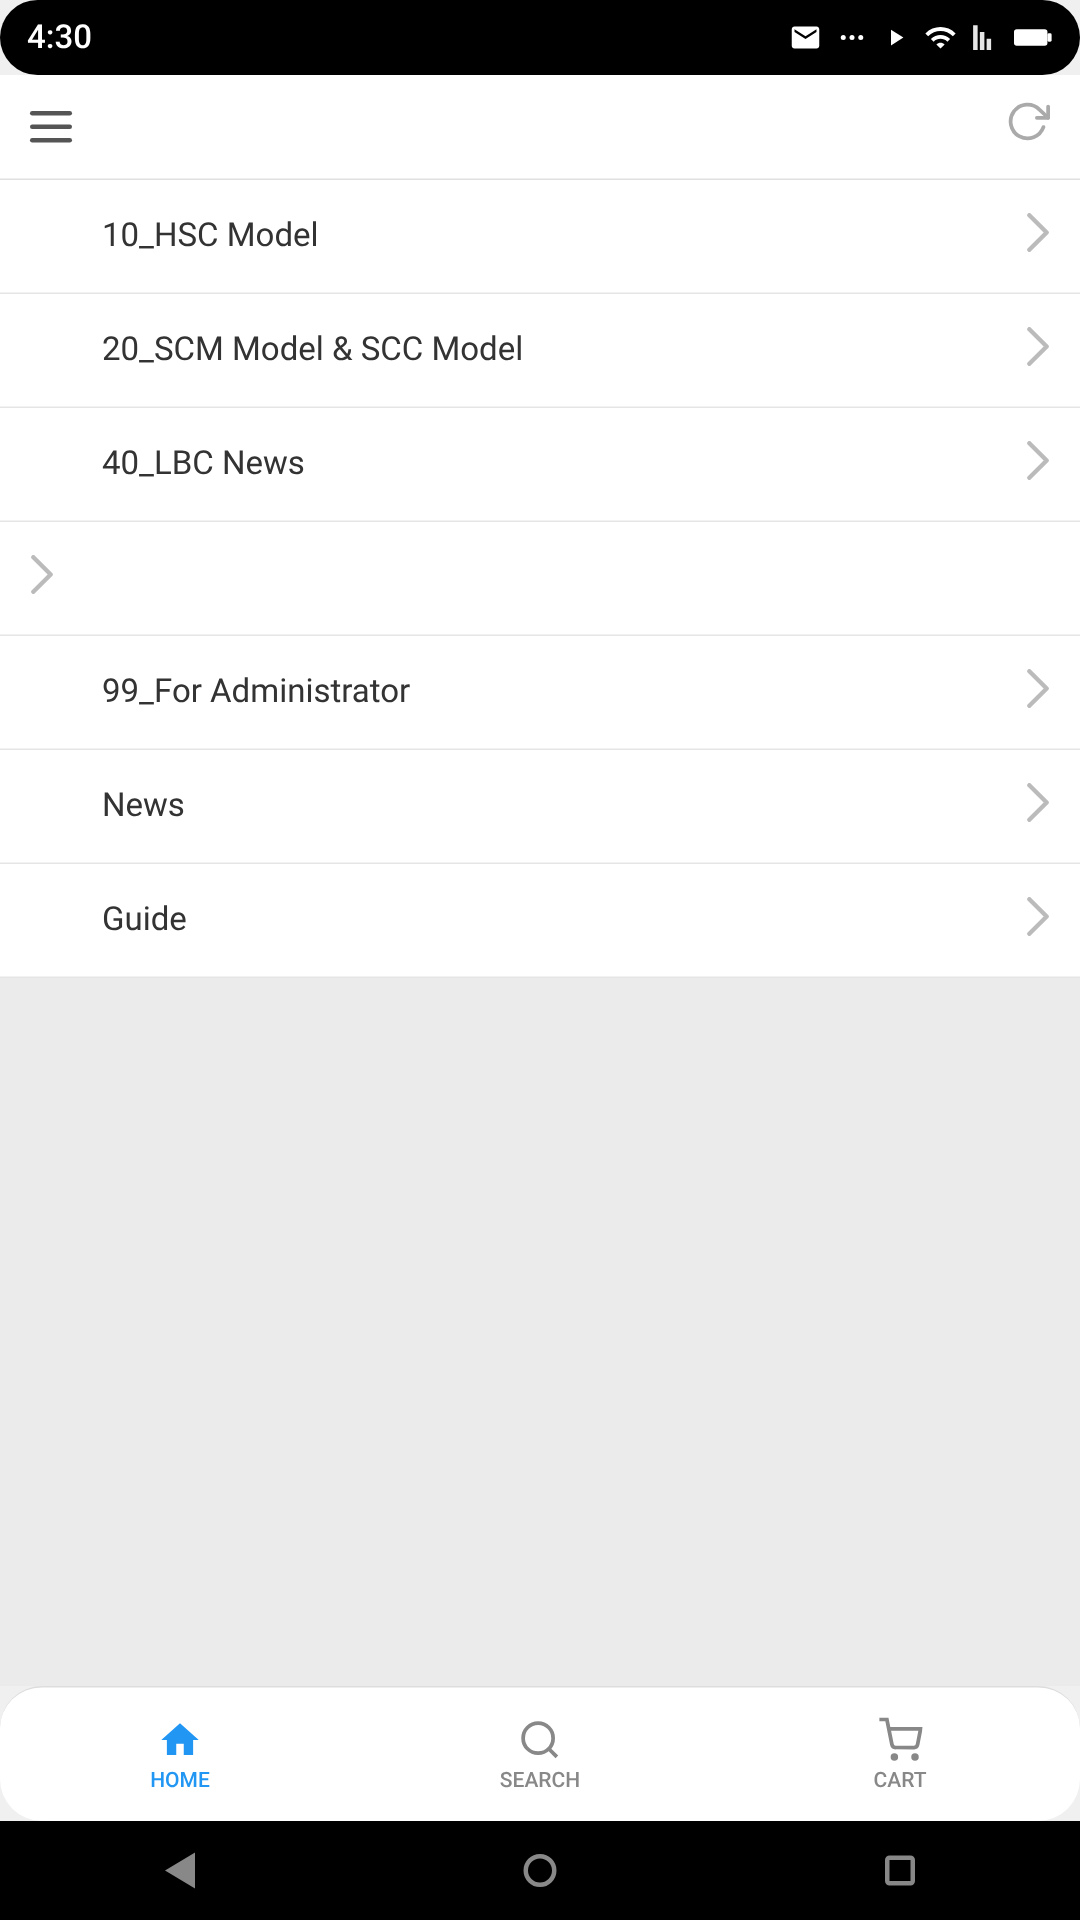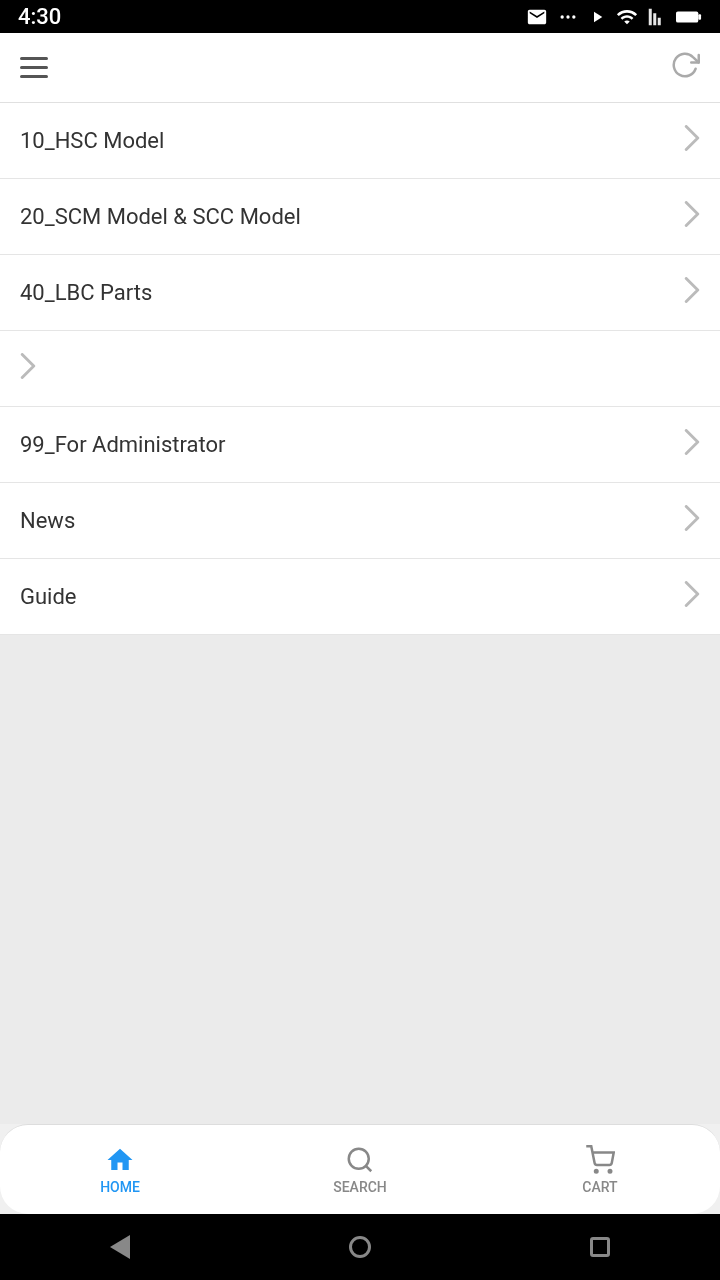--- a/index.html
+++ b/index.html
@@ -10,26 +10,27 @@
       background: #f0f0f0;
       font-family: 'Roboto', Arial, sans-serif;
       overflow: hidden;
       display: flex;
       flex-direction: column;
     }
 
     
     .status-bar {
       background: #000;
-      height: 33px;
+      height: 50px;
       display: flex;
       align-items: center;
       justify-content: space-between;
       padding: 4px 18px;
       flex-shrink: 0;
+      border-radius: 25px;
     }
     .status-time {
       color: #fff;
       font-size: 22px;
       font-weight: 500;
     }
     .status-icons {
       display: flex;
       align-items: center;
       gap: 10px;
@@ -82,20 +83,21 @@
       cursor: pointer;
       background: #fff;
     }
     .list-item:last-child {
       border-bottom: 1px solid #e5e5e5;
     }
     .list-item-label {
       font-size: 22px;
       color: #333;
       font-weight: 400;
+      margin-left: 48px;
     }
     .chevron-icon {
       color: #bbb;
       font-size: 20px;
     }
 
     
     .empty-area {
       flex: 1;
       background: #ebebeb;
@@ -237,21 +239,21 @@
     </div>
     <div class="list-item">
       <span class="list-item-label">20_SCM Model &amp; SCC Model</span>
       <span class="chevron-icon">
         <svg width="16" height="26" viewBox="0 0 10 18" fill="none" stroke="#bbb" stroke-width="2" stroke-linecap="round" stroke-linejoin="round">
           <polyline points="1 1 9 9 1 17"></polyline>
         </svg>
       </span>
     </div>
     <div class="list-item">
-      <span class="list-item-label">40_LBC Parts</span>
+      <span class="list-item-label">40_LBC News</span>
       <span class="chevron-icon">
         <svg width="16" height="26" viewBox="0 0 10 18" fill="none" stroke="#bbb" stroke-width="2" stroke-linecap="round" stroke-linejoin="round">
           <polyline points="1 1 9 9 1 17"></polyline>
         </svg>
       </span>
     </div>
     <div class="list-item">
       <span class="chevron-icon">
         <svg width="16" height="26" viewBox="0 0 10 18" fill="none" stroke="#bbb" stroke-width="2" stroke-linecap="round" stroke-linejoin="round">
           <polyline points="1 1 9 9 1 17"></polyline>

